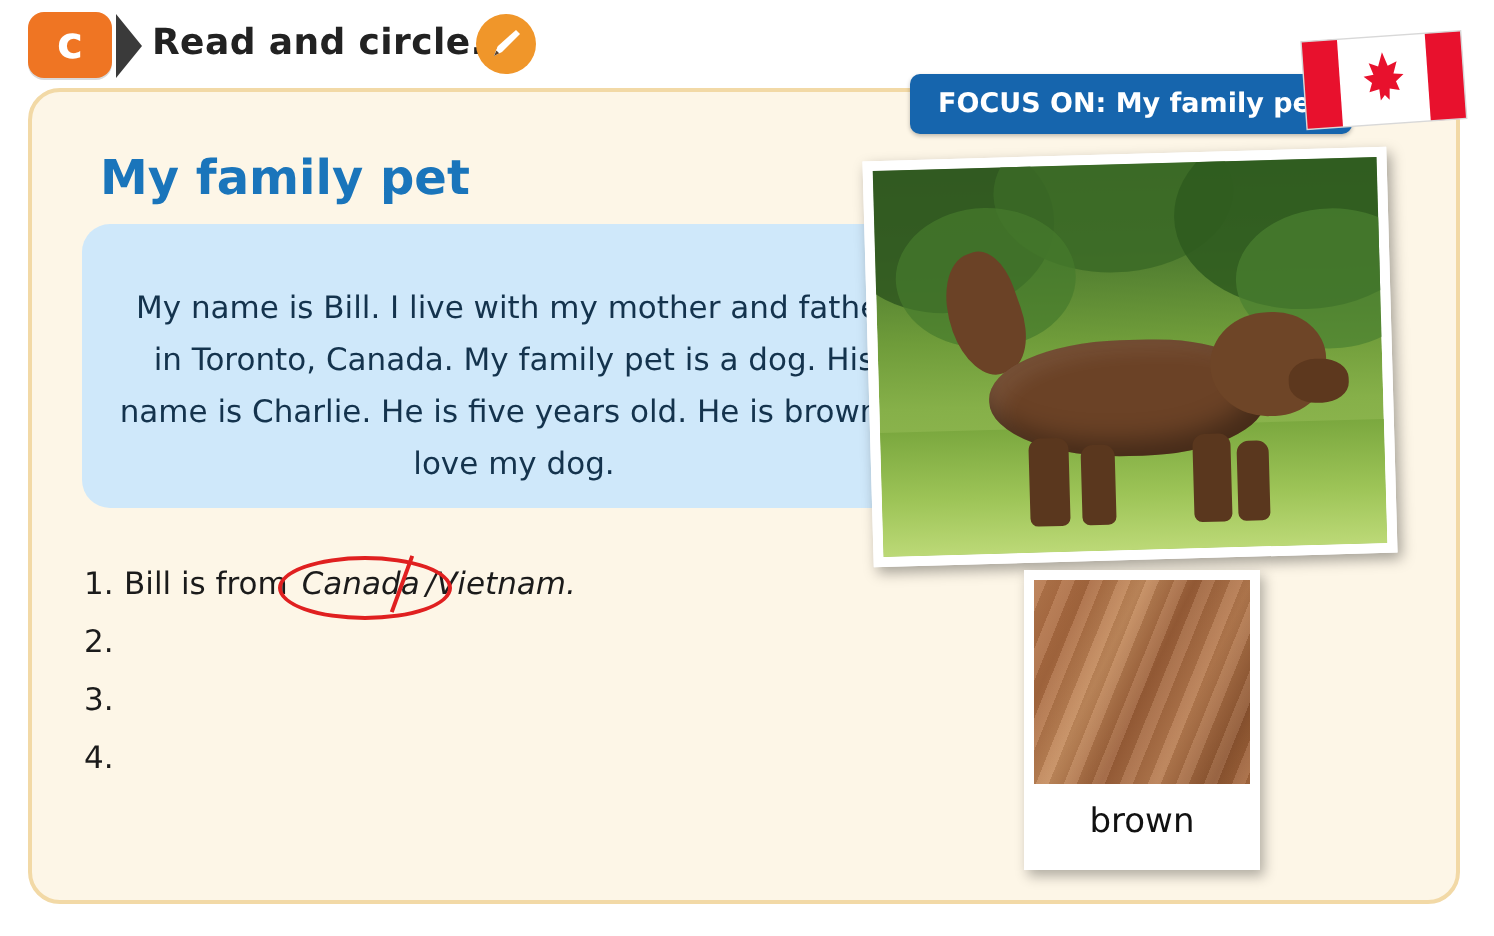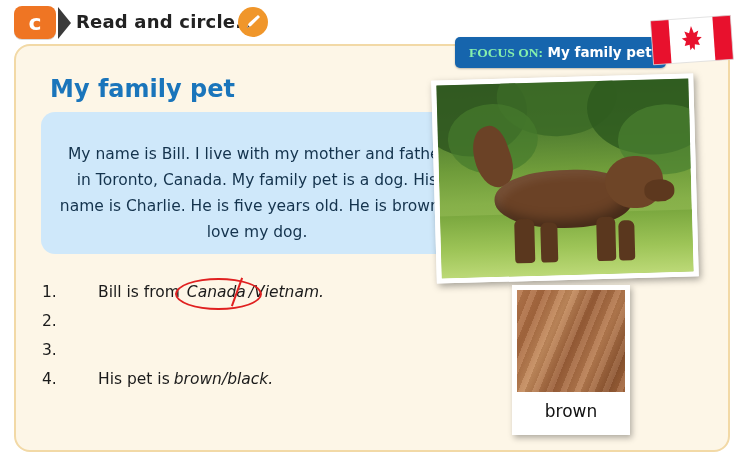--- a/index.html
+++ b/index.html
@@ -134,21 +134,21 @@
   }
   .q-row {
     display: flex;
     align-items: baseline;
     font-size: 15.5px;
     color: #1b1b1b;
     margin-bottom: 11px;
     font-family: "DejaVu Sans", sans-serif;
   }
   .q-num { width: 20px; flex: 0 0 20px; }
-  .q-text { font-style: italic; margin-left: 36px; }
+  .q-text { font-style: italic; }
   .q-lead { font-style: normal; margin-right: 4px; }
   .circled {
     position: relative;
     display: inline-block;
     padding: 0 3px;
   }
   .circled .ellipse {
     position: absolute;
     left: -9px;
     top: -5px;
@@ -177,21 +177,21 @@
     background: #1665ad;
     color: #ffffff;
     font-size: 13.5px;
     font-weight: bold;
     padding: 7px 14px 7px 14px;
     border-radius: 5px;
     font-family: "DejaVu Sans", sans-serif;
     white-space: nowrap;
     box-shadow: 0 1px 2px rgba(0,0,0,0.25);
   }
-  .focus-banner .focus-label { color: #86efac; font-family: Liberation Serif, serif; }
+  .focus-banner .focus-label { color: #ffffff; }
   .focus-banner .focus-topic { font-weight: bold; }
 
   
   .flag {
     position: absolute;
     left: 650px;
     top: 14px;
     width: 86px;
     height: 55px;
   }
@@ -354,23 +354,20 @@
     <div class="q-row">
       <span class="q-num">2.</span>
     </div>
 
     <div class="q-row">
       <span class="q-num">3.</span>
     </div>
 
     <div class="q-row">
       <span class="q-num">4.</span>
-      <span class="q-text">
-        <span class="q-lead">His pet is</span><span>brown</span><span>/</span><span>black</span><span>.</span>
-      </span>
     </div>
 
   </div>
 
   <div class="focus-banner">
     <span class="focus-label">FOCUS ON:</span>
     <span class="focus-topic">My family pet</span>
   </div>
 
   <div class="flag">

